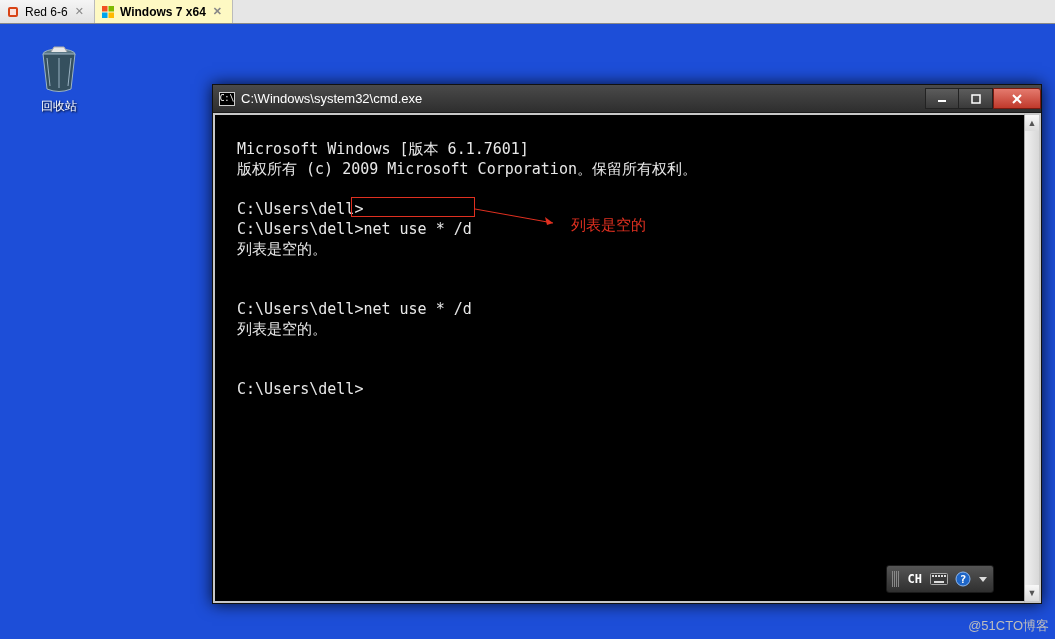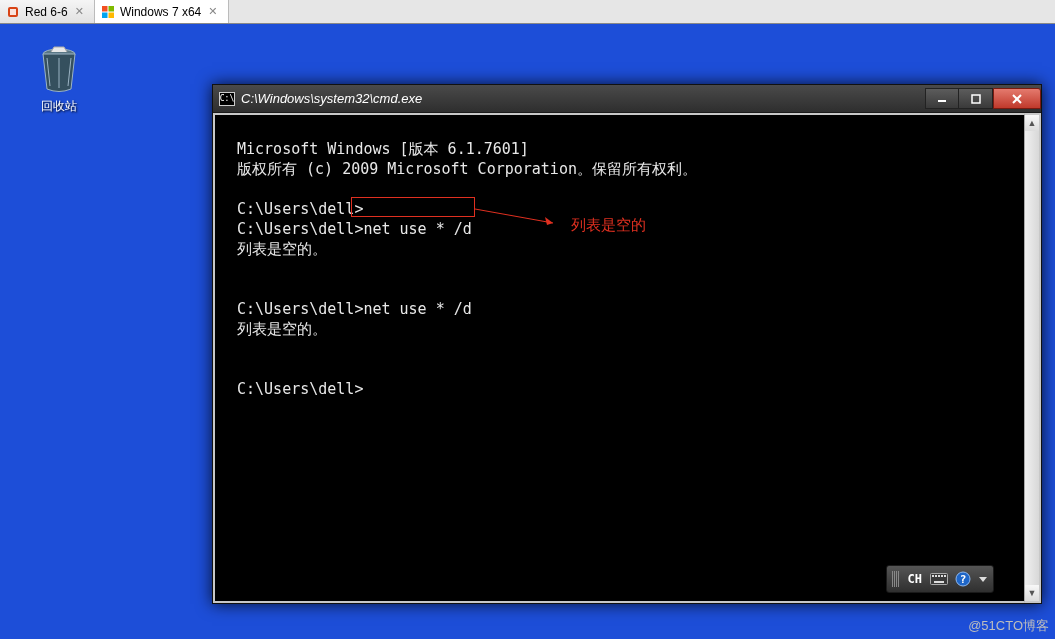--- a/index.html
+++ b/index.html
@@ -23,22 +23,22 @@
     display: flex;
     align-items: center;
     padding: 0 8px 0 6px;
     font-size: 12px;
     border-right: 1px solid #bbb;
     background: linear-gradient(#f5f5f5, #e2e2e2);
     gap: 5px;
     cursor: pointer;
   }
   .vm-tab.active {
-    background: #ffffff;
-    font-weight: normal;
+    background: #fef9c3;
+    font-weight: bold;
   }
   .vm-tab .os-icon svg { display: block; }
   .tab-close {
     color: #888;
     font-size: 11px;
     cursor: pointer;
     padding: 0 2px;
   }
   
   .desktop {
@@ -97,21 +97,20 @@
     justify-content: center;
     color: #fff;
     font-size: 8px;
     font-family: monospace;
     margin-right: 6px;
   }
   .titlebar .title {
     color: #fff;
     font-size: 13px;
     font-family: "Segoe UI", sans-serif;
-    font-style: italic;
   }
   .window-controls {
     margin-left: auto;
     display: flex;
     height: 21px;
   }
   .win-btn {
     width: 34px;
     display: flex;
     align-items: center;

